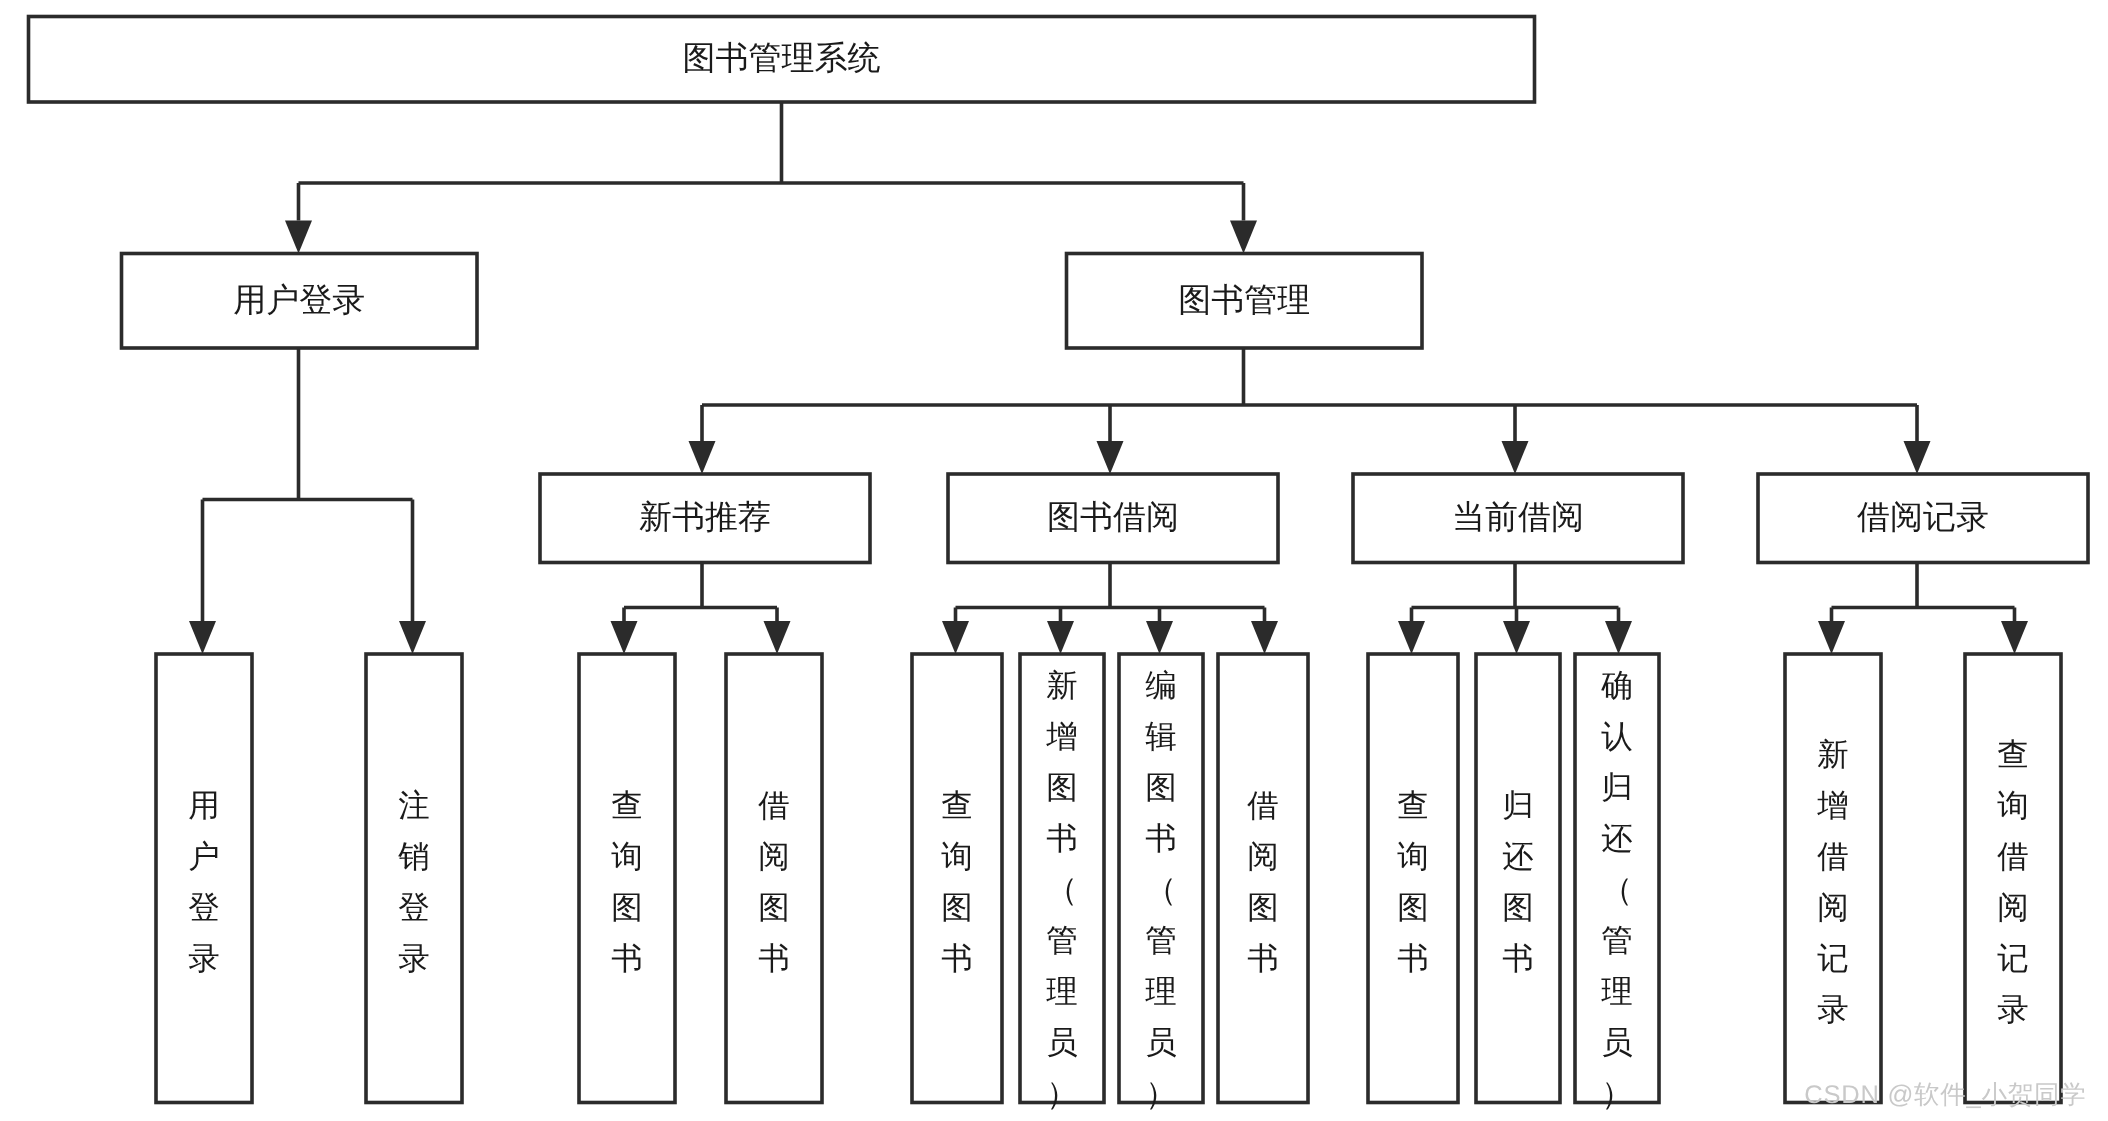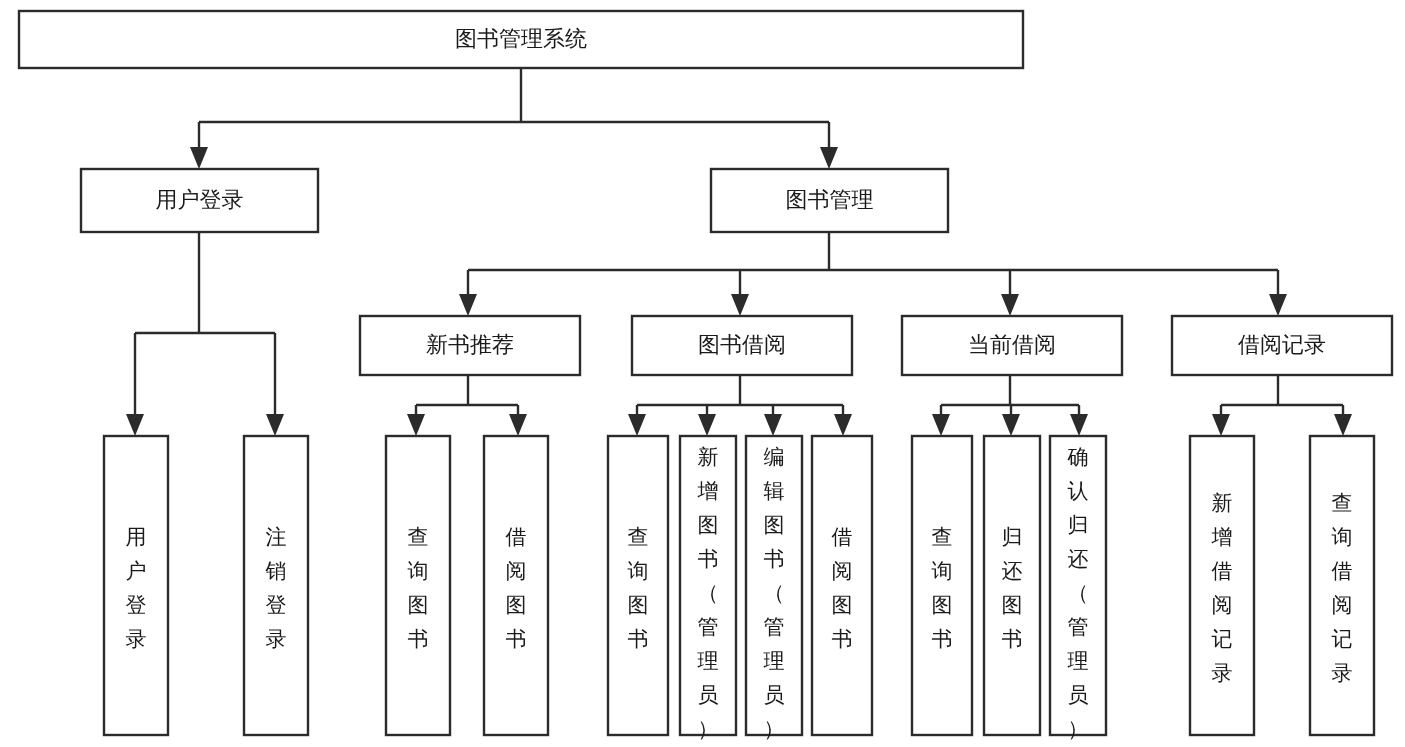--- a/index.html
+++ b/index.html
@@ -200,13 +200,14 @@
         <g>
           <rect x="1190" y="436" width="64" height="299" class="node-box"></rect>
           <text x="1222" y="510.02" class="node-label-vert"><tspan x="1222" dy="0">新</tspan><tspan x="1222" dy="34">增</tspan><tspan x="1222" dy="34">借</tspan><tspan x="1222" dy="34">阅</tspan><tspan x="1222" dy="34">记</tspan><tspan x="1222" dy="34">录</tspan></text>
         </g>
         <g>
           <rect x="1310" y="436" width="64" height="299" class="node-box"></rect>
           <text x="1342" y="510.02" class="node-label-vert"><tspan x="1342" dy="0">查</tspan><tspan x="1342" dy="34">询</tspan><tspan x="1342" dy="34">借</tspan><tspan x="1342" dy="34">阅</tspan><tspan x="1342" dy="34">记</tspan><tspan x="1342" dy="34">录</tspan></text>
         </g>
       </g>
   </svg>
+  <div class="watermark-text">CSDN @软件_小贺同学</div>
 </div>
 
 </body></html>

